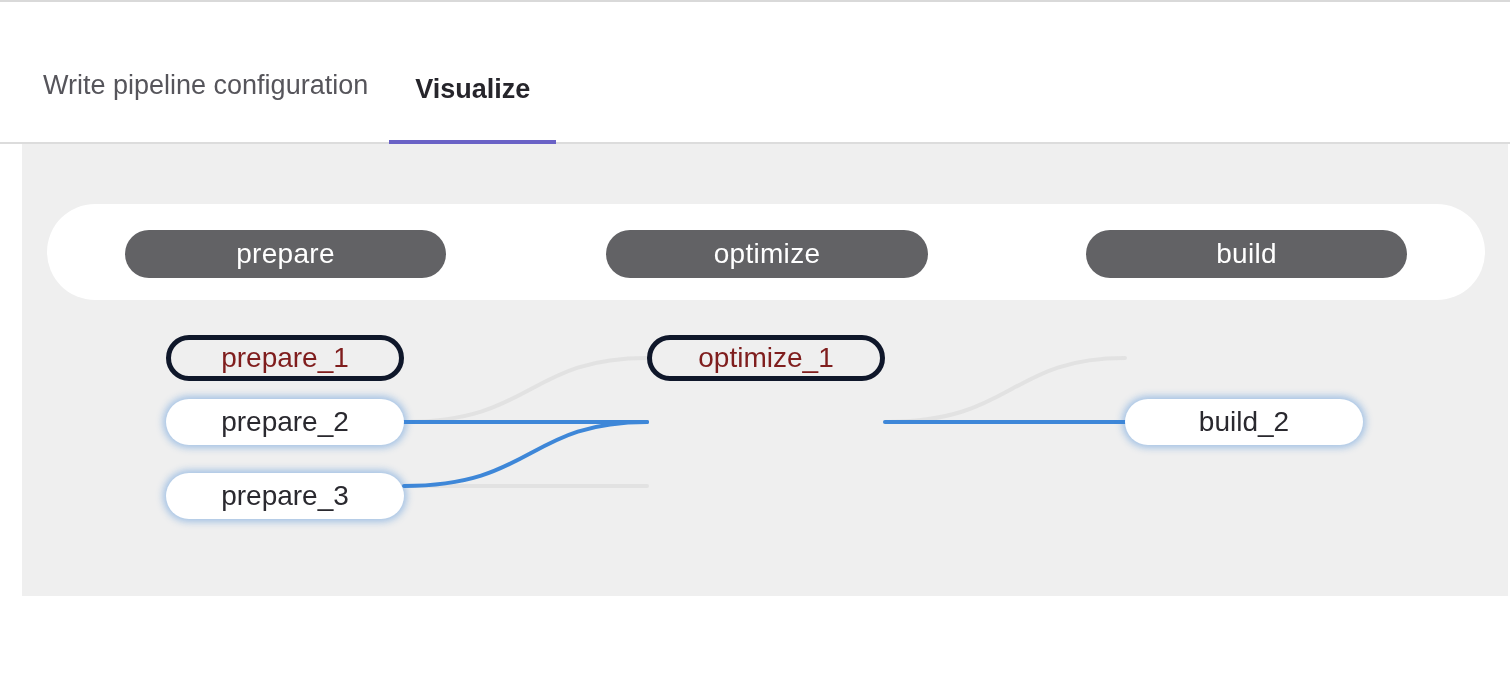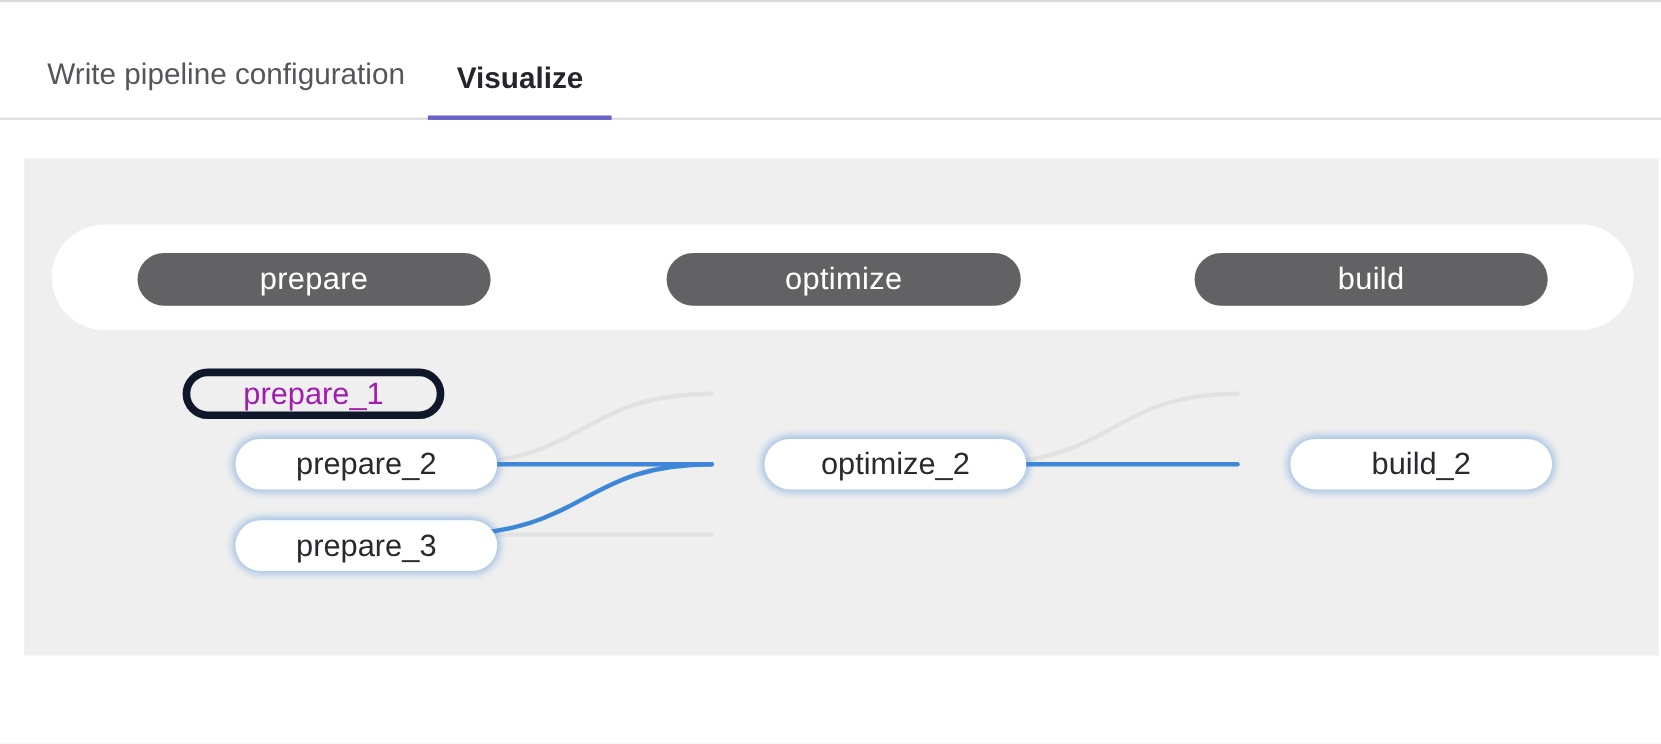--- a/index.html
+++ b/index.html
@@ -6,21 +6,21 @@
   body{
     width:1510px;height:676px;position:relative;overflow:hidden;
     background:#ffffff;
     font-family:"Liberation Sans", sans-serif;
   }
   .top-line{
     position:absolute;top:0;left:0;width:1510px;height:2px;background:#d9d9d9;
   }
   
   .tabbar{
-    position:absolute;top:2px;left:0;width:1510px;height:107px;
+    position:absolute;top:2px;left:0;width:1510px;height:142px;
     border-bottom:2px solid #dcdcdc;box-sizing:border-box;
     display:flex;align-items:stretch;padding-left:22px;
   }
   .tab{
     display:flex;align-items:center;
     padding:28px 21px 0 21px;
     font-size:27px;color:#56555b;
     border-bottom:4px solid transparent;margin-bottom:-2px;
     cursor:pointer;white-space:nowrap;
   }
@@ -54,26 +54,25 @@
   .link-dim{stroke:#e2e2e2;}
   .link-hl{stroke:#3e87d8;}
 
   .job{
     position:absolute;width:238px;height:46px;border-radius:23px;
     box-sizing:border-box;font-size:28px;
     display:flex;align-items:center;justify-content:center;
     cursor:pointer;white-space:nowrap;
   }
   .job.dimmed{
-    border:7px solid #0f172a;color:#a21caf;background:transparent;
+    border:5px solid #0f172a;color:#7f1d1d;background:transparent;
   }
   .job.hl{
     background:#ffffff;color:#2a292f;
     box-shadow:0 0 7px 3px rgba(62,134,215,0.42);
-    margin-left:48px;
   }
   .c1{left:144px;} .c2{left:625px;} .c3{left:1103px;}
   .r1{top:191px;} .r2{top:255px;} .r3{top:329px;} .r4{top:383px;}
 </style>
 </head>
 <body>
 
 <div class="top-line"></div>
 
 <div class="tabbar">
@@ -95,17 +94,17 @@
     <path class="link-dim" d="M 863 278 C 993 278 986 214 1103 214"></path>
     <path class="link-hl" d="M 382 342 C 512 342 505 278 625 278"></path>
     <path class="link-hl" d="M 382 278 L 625 278"></path>
     <path class="link-hl" d="M 863 278 L 1103 278"></path>
   </svg>
 
   <div class="job dimmed c1 r1">prepare_1</div>
   <div class="job hl c1 r2">prepare_2</div>
   <div class="job hl c1 r3">prepare_3</div>
 
-  <div class="job hl c2 r2">optimize_2</div>
+  <div class="job dimmed c2 r1">optimize_1</div>
 
   <div class="job hl c3 r2">build_2</div>
 
 </div>
 
 </body></html>

